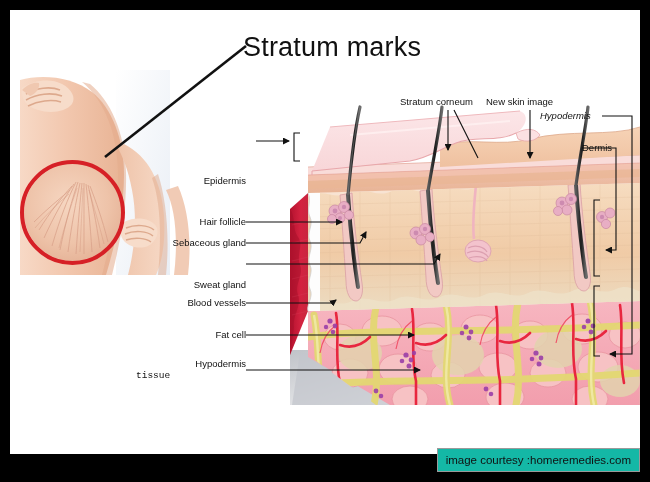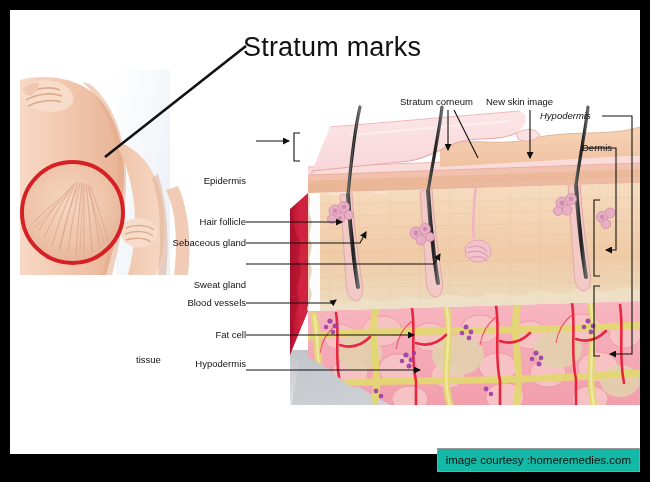--- a/index.html
+++ b/index.html
@@ -465,21 +465,21 @@
 
     <div class="lbl r" style="left:116px;top:227px;width:120px;">Sebaceous gland</div>
 
     <div class="lbl r" style="left:126px;top:248px;width:110px;margin-top:21px;">Sweat gland</div>
 
     <div class="lbl r" style="left:126px;top:287px;width:110px;">Blood vessels</div>
 
     <div class="lbl r" style="left:126px;top:319px;width:110px;">Fat cell</div>
 
     <div class="lbl r" style="left:126px;top:348px;width:110px;">Hypodermis</div>
-    <div class="lbl" style="left:126px;top:344px;width:110px;text-align:left;">tissue</div>
+    <div class="lbl" style="left:126px;top:360px;width:110px;text-align:left;font-family:Liberation Mono, monospace;">tissue</div>
 
     <div class="lbl" style="left:390px;top:86px;">Stratum corneum</div>
 
     <div class="lbl" style="left:476px;top:86px;">New skin image</div>
 
     <div class="lbl" style="left:530px;top:100px;font-style:italic;">Hypodermis</div>
 
     <div class="lbl" style="left:536px;top:132px;padding-left:36px;">Dermis</div>
 
   </div>

